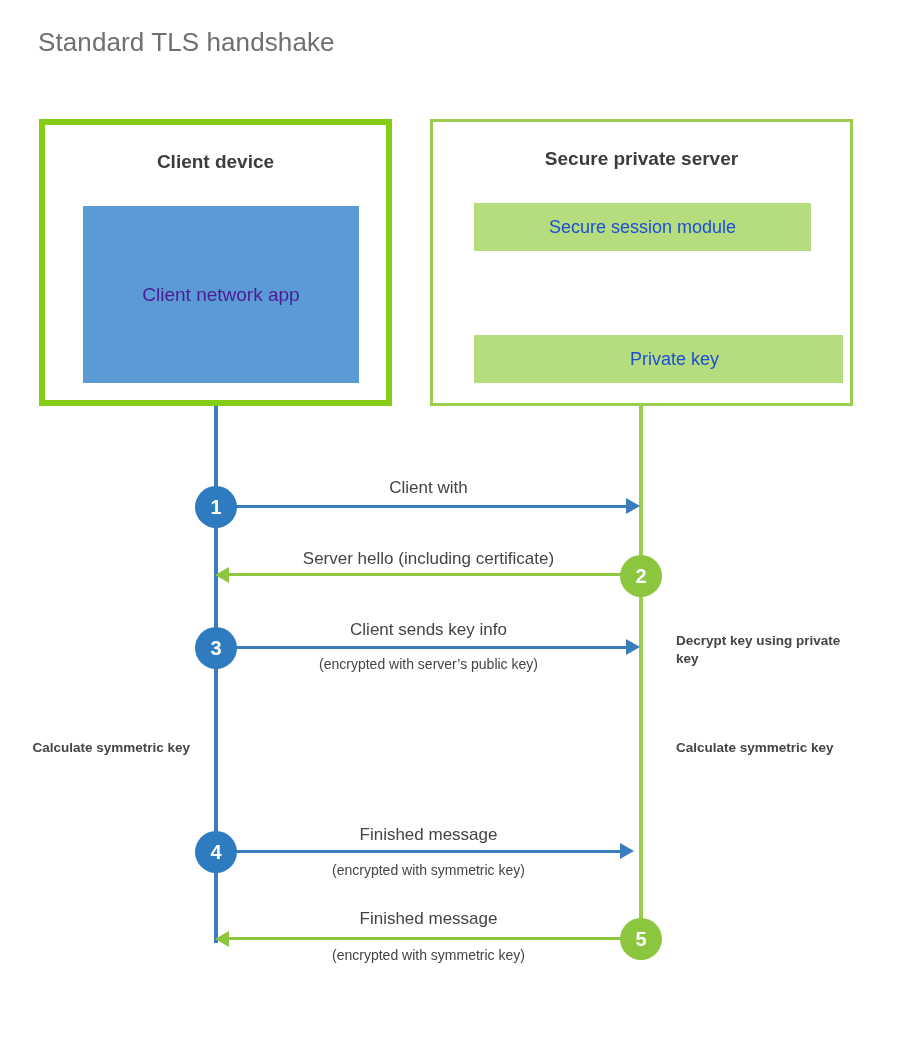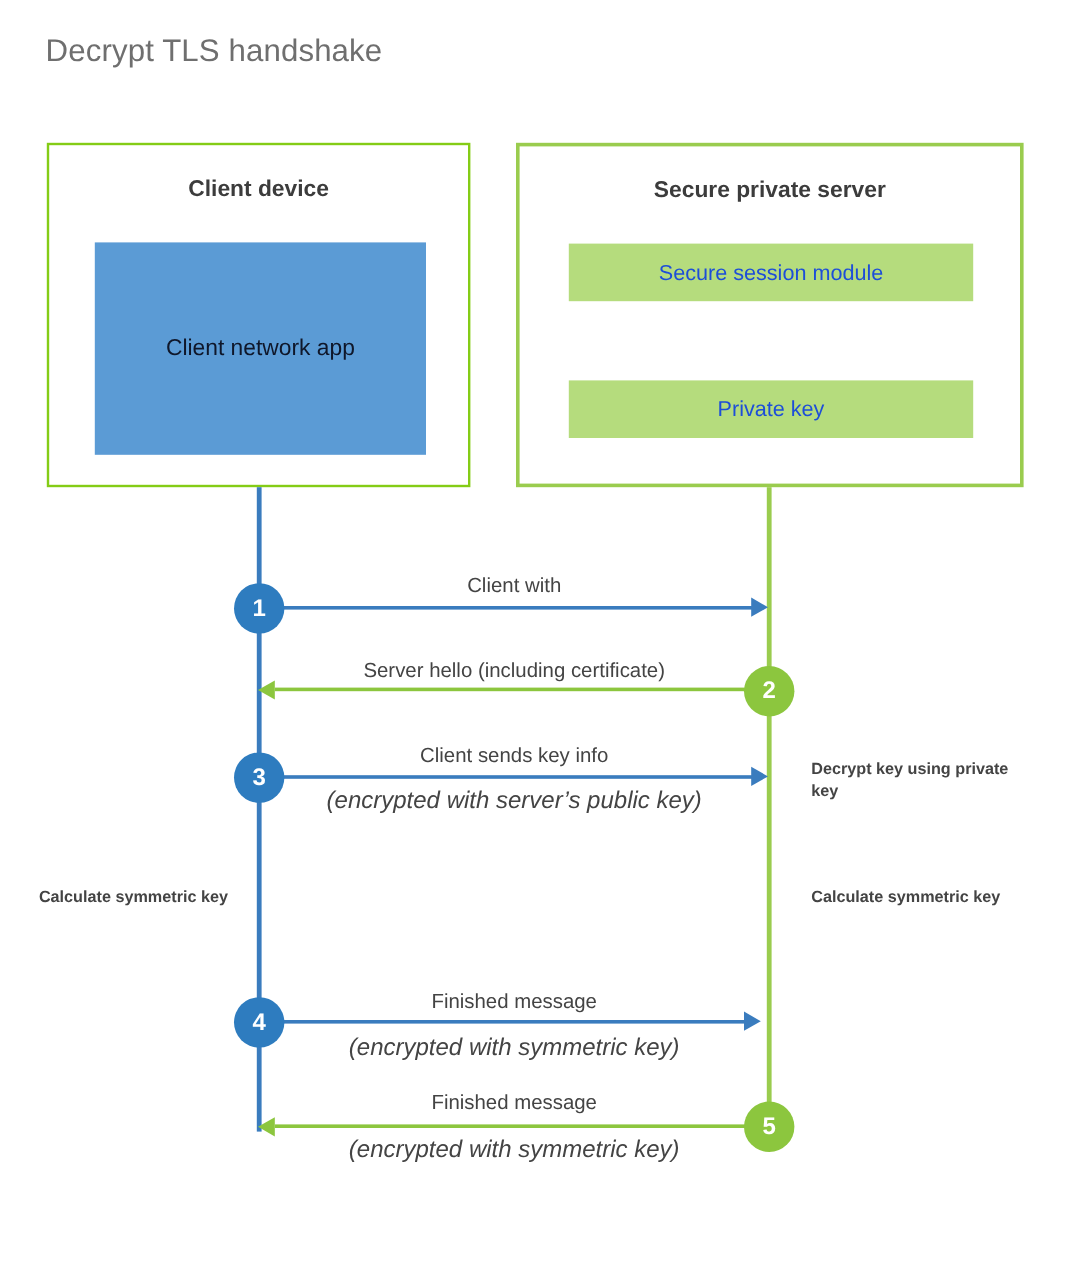--- a/index.html
+++ b/index.html
@@ -31,21 +31,21 @@
   .participant-box {
     position: absolute;
     background: #ffffff;
     box-sizing: border-box;
   }
   #client-box {
     left: 39px;
     top: 119px;
     width: 353px;
     height: 287px;
-    border: 2px solid #84cc16;
+    border: 6px solid #84cc16;
   }
   #server-box {
     left: 430px;
     top: 119px;
     width: 423px;
     height: 287px;
     border: 3px solid #9ACC4E;
   }
   .participant-title {
     position: absolute;
@@ -63,21 +63,21 @@
     position: absolute;
     left: 38px;
     top: 81px;
     width: 276px;
     height: 177px;
     background: #5B9BD5;
     display: flex;
     align-items: center;
     justify-content: center;
     text-align: center;
-    color: #0f172a;
+    color: #4c1d95;
     font-size: 19px;
     font-weight: 300;
     line-height: 1.35;
     padding: 0 13px;
     box-sizing: border-box;
   }
 
   
   .server-bar {
     position: absolute;
@@ -87,21 +87,21 @@
     background: #B5DC7D;
     display: flex;
     align-items: center;
     justify-content: center;
     color: #1d4ed8;
     font-size: 18px;
     font-weight: 300;
   }
   #server-bar-0 { top: 81px; }
   #server-bar-1 { top: 144px; }
-  #server-bar-2 { top: 195px; }
+  #server-bar-2 { top: 213px; padding-left: 32px; }
 
   
   .lifeline {
     position: absolute;
     width: 4px;
   }
   #client-lifeline {
     left: 214px;
     top: 406px;
     height: 537px;
@@ -158,24 +158,23 @@
     text-align: center;
     color: #444444;
     font-size: 17px;
     font-weight: 300;
     white-space: nowrap;
   }
   .msg-sublabel {
     position: absolute;
     text-align: center;
     color: #444444;
-    font-size: 20px;
+    font-size: 14px;
     font-weight: 300;
     white-space: nowrap;
-    font-style: italic;
   }
 
   
   .annotation {
     position: absolute;
     color: #444444;
     font-size: 13.5px;
     font-weight: 700;
     line-height: 1.3;
   }
@@ -194,21 +193,21 @@
   #annot-calc-server {
     left: 676px;
     top: 739px;
     width: 180px;
     text-align: left;
   }
 </style>
 </head>
 <body>
 
-<div id="diagram-title">Decrypt TLS handshake</div>
+<div id="diagram-title">Standard TLS handshake</div>
 
 <div class="participant-box" id="client-box">
   <div class="participant-title">Client device</div>
   <div id="client-app-block">Client network app</div>
 </div>
 
 <div class="participant-box" id="server-box">
   <div class="participant-title">Secure private server</div>
   <div class="server-bar" id="server-bar-0">Secure session module</div>
   <div class="server-bar" id="server-bar-2">Private key</div>

